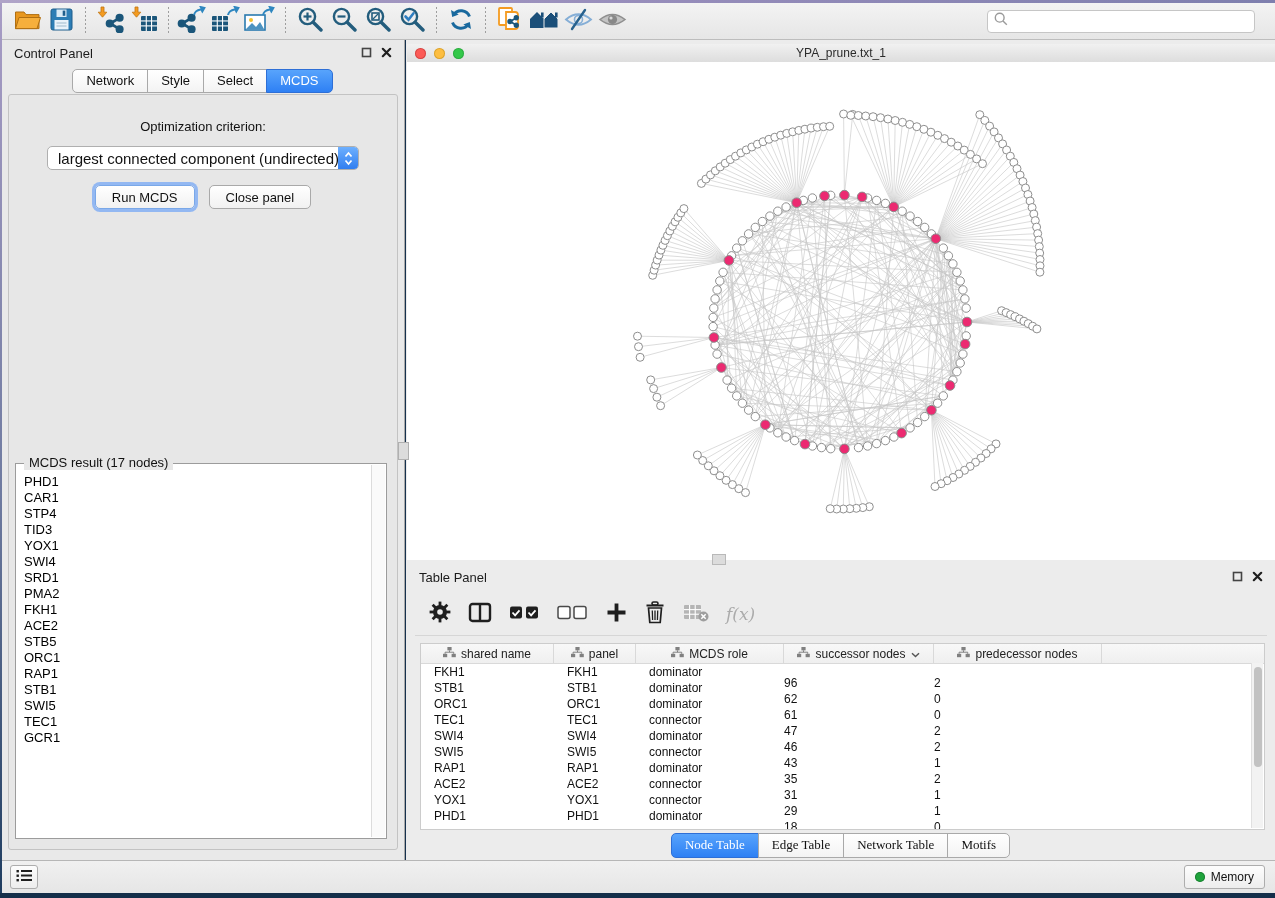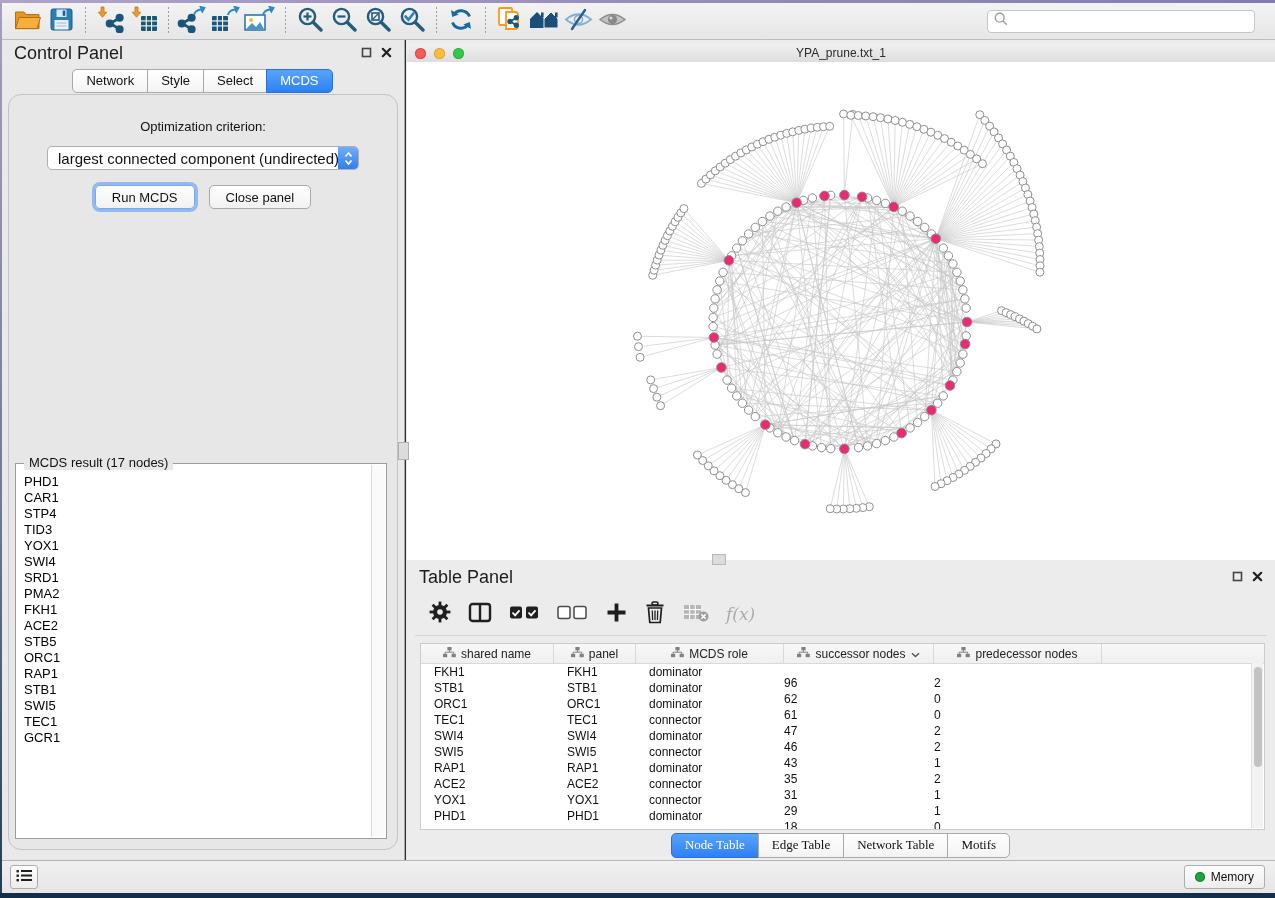--- a/index.html
+++ b/index.html
@@ -24,30 +24,30 @@
   #search-wrap{margin-left:auto;margin-right:20px;width:268px;height:23px;
                border:1px solid #C6C6C6;border-radius:4px;background:#fff;
                display:flex;align-items:center;padding-left:6px;box-sizing:border-box;}
   #search-wrap input{border:none;outline:none;flex:1;height:18px;font-size:12px;
                      font-family:"Liberation Sans",sans-serif;background:transparent;}
 
   
   #control-panel{position:absolute;left:2px;top:40px;width:403px;bottom:38px;
                  background:#E9E9E9;border-right:1px solid #A9A9A9;box-sizing:border-box;}
   .panel-titlebar{height:26px;display:flex;align-items:center;padding:0 12px;}
-  .panel-title{font-size:18px;color:#1c1c1c;}
+  .panel-title{font-size:13px;color:#1c1c1c;}
   .panel-winbtns{margin-left:auto;display:flex;align-items:center;gap:9px;}
   .cp-tabs{position:relative;z-index:2;display:flex;justify-content:center;margin-top:3px;}
   .tab{font-size:13px;padding:3px 13px 4px;background:linear-gradient(#FFFFFF,#F3F3F3);
        border:1px solid #A9A9A9;margin-left:-1px;color:#111;cursor:default;}
   .tab.first{border-radius:5px 0 0 5px;}
   .tab.last{border-radius:0 5px 5px 0;}
   .tab.active{background:linear-gradient(#58A4FC,#2E80F4);color:#fff;border-color:#2E6FD6;}
   .cp-content{position:absolute;left:6px;right:6px;top:54px;bottom:10px;
-              background:#E7E7E7;border:1px solid #C3C3C3;border-radius:13px;}
+              background:#E7E7E7;border:1px solid #C3C3C3;border-radius:3px;}
   .opt-label{margin-top:24px;text-align:center;font-size:13px;color:#111;}
   .dropdown{margin:12px auto 0;width:312px;height:24px;background:#fff;
             border:1px solid #AFAFAF;border-radius:5px;display:flex;align-items:center;
             box-sizing:border-box;overflow:hidden;}
   .dropdown .dd-text{flex:1;font-size:15px;padding-left:10px;color:#111;
                      white-space:nowrap;overflow:hidden;}
   .dd-stepper{width:20px;height:24px;background:linear-gradient(#70B2FF,#2E7CEF);
               display:flex;align-items:center;justify-content:center;border-radius:0 4px 4px 0;}
   .btn-row{margin-top:15px;display:flex;justify-content:center;gap:14px;}
   .mac-btn{height:24px;padding:0 16px;font-size:13px;font-family:"Liberation Sans",sans-serif;

